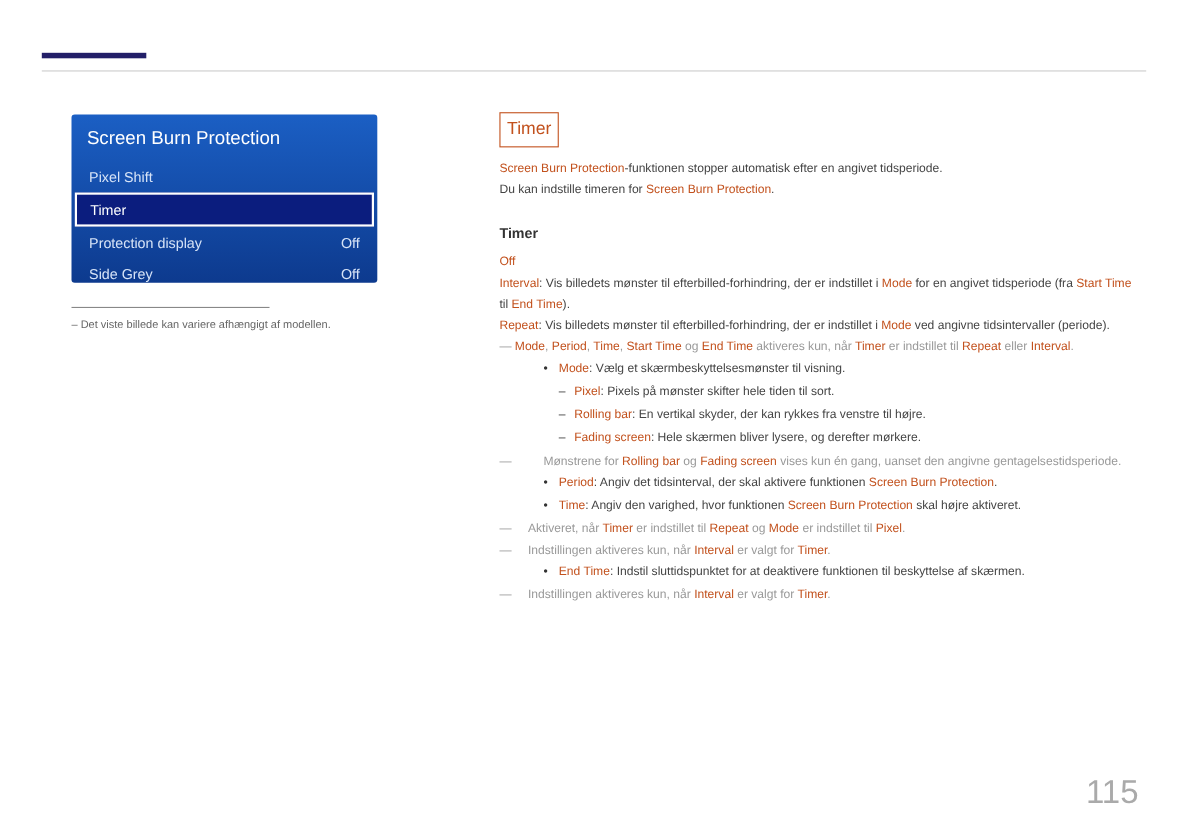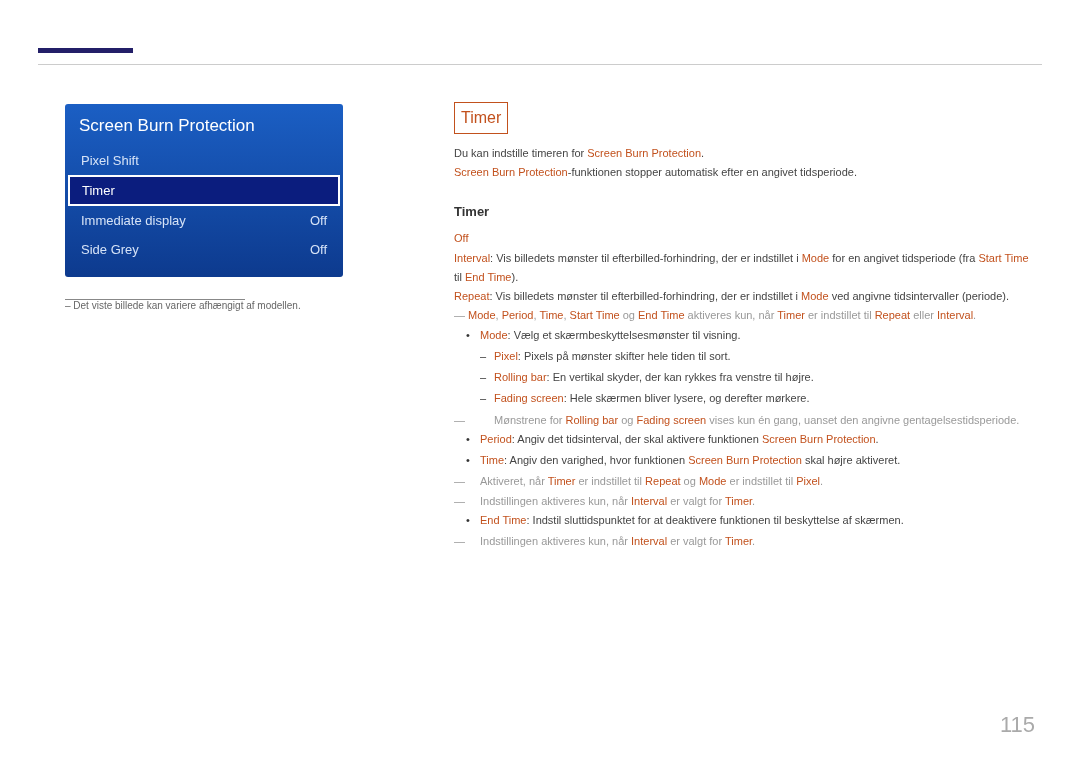--- a/index.html
+++ b/index.html
@@ -60,20 +60,21 @@
   color: #fff;
 }
 .footnote-line {
   margin-top: 22px;
   width: 180px;
   border-top: 1px solid #888;
 }
 .footnote {
   font-size: 10px;
   color: #666;
+  margin-top: 10px;
 }
 .right-col {
   position: absolute;
   left: 454px;
   top: 102px;
   right: 42px;
   font-size: 11px;
   line-height: 1.75;
 }
 .sec-title {
@@ -98,40 +99,40 @@
   padding-left: 14px;
 }
 .note::before {
   content: "―";
   position: absolute;
   left: 0;
   top: 0;
   color: #999;
 }
 ul { list-style: none; padding-left: 26px; }
-ul li { position: relative; margin-bottom: 2px; }
+ul li { position: relative; margin-bottom: 2px; margin-left: 28px; }
 ul li::before {
   content: "•";
   position: absolute;
   left: -14px;
   top: 0;
   color: #333;
 }
 ul.sub { padding-left: 40px; }
 ul.sub li::before {
   content: "–";
   left: -14px;
 }
 .indent-note { padding-left: 26px; }
 .indent-note2 { padding-left: 40px; }
 .page-num {
   position: absolute;
   bottom: 25px;
   right: 45px;
-  font-size: 22px;
+  font-size: 30px;
   color: #aaa;
   font-weight: 300;
   margin-left: 11px;
 }
 </style>
 </head>
 <body>
 
 <div class="header-bar"></div>
 <div class="header-line"></div>
@@ -141,40 +142,40 @@
     <div class="menu-title">Screen Burn Protection</div>
     <div class="menu-row">
       <span>Pixel Shift</span>
       <span></span>
     </div>
     <div class="menu-row selected">
       <span>Timer</span>
       <span></span>
     </div>
     <div class="menu-row">
-      <span>Immediate display</span>
+      <span>Protection display</span>
       <span>Off</span>
     </div>
-    <div class="menu-row" style="padding-bottom:20px;">
+    <div class="menu-row" style="padding-bottom:0;">
       <span>Side Grey</span>
       <span>Off</span>
     </div>
   </div>
   <div class="footnote-line"></div>
   <div class="footnote">– Det viste billede kan variere afhængigt af modellen.</div>
 </div>
 
 <div class="right-col">
   <div class="sec-title">Timer</div>
 
   <div>
+    <span class="hl">Screen Burn Protection</span><span>-funktionen stopper automatisk efter en angivet tidsperiode.</span>
+  </div>
+  <div>
     <span>Du kan indstille timeren for </span><span class="hl">Screen Burn Protection</span><span>.</span>
-  </div>
-  <div>
-    <span class="hl">Screen Burn Protection</span><span>-funktionen stopper automatisk efter en angivet tidsperiode.</span>
   </div>
 
   <div class="sub-title">Timer</div>
   <div class="hl">Off</div>
 
   <div>
     <span class="hl">Interval</span><span>: Vis billedets mønster til efterbilled-forhindring, der er indstillet i </span><span class="hl">Mode</span><span> for en angivet tidsperiode (fra </span><span class="hl">Start Time</span><span> til </span><span class="hl">End Time</span><span>).</span>
   </div>
 
   <div>

